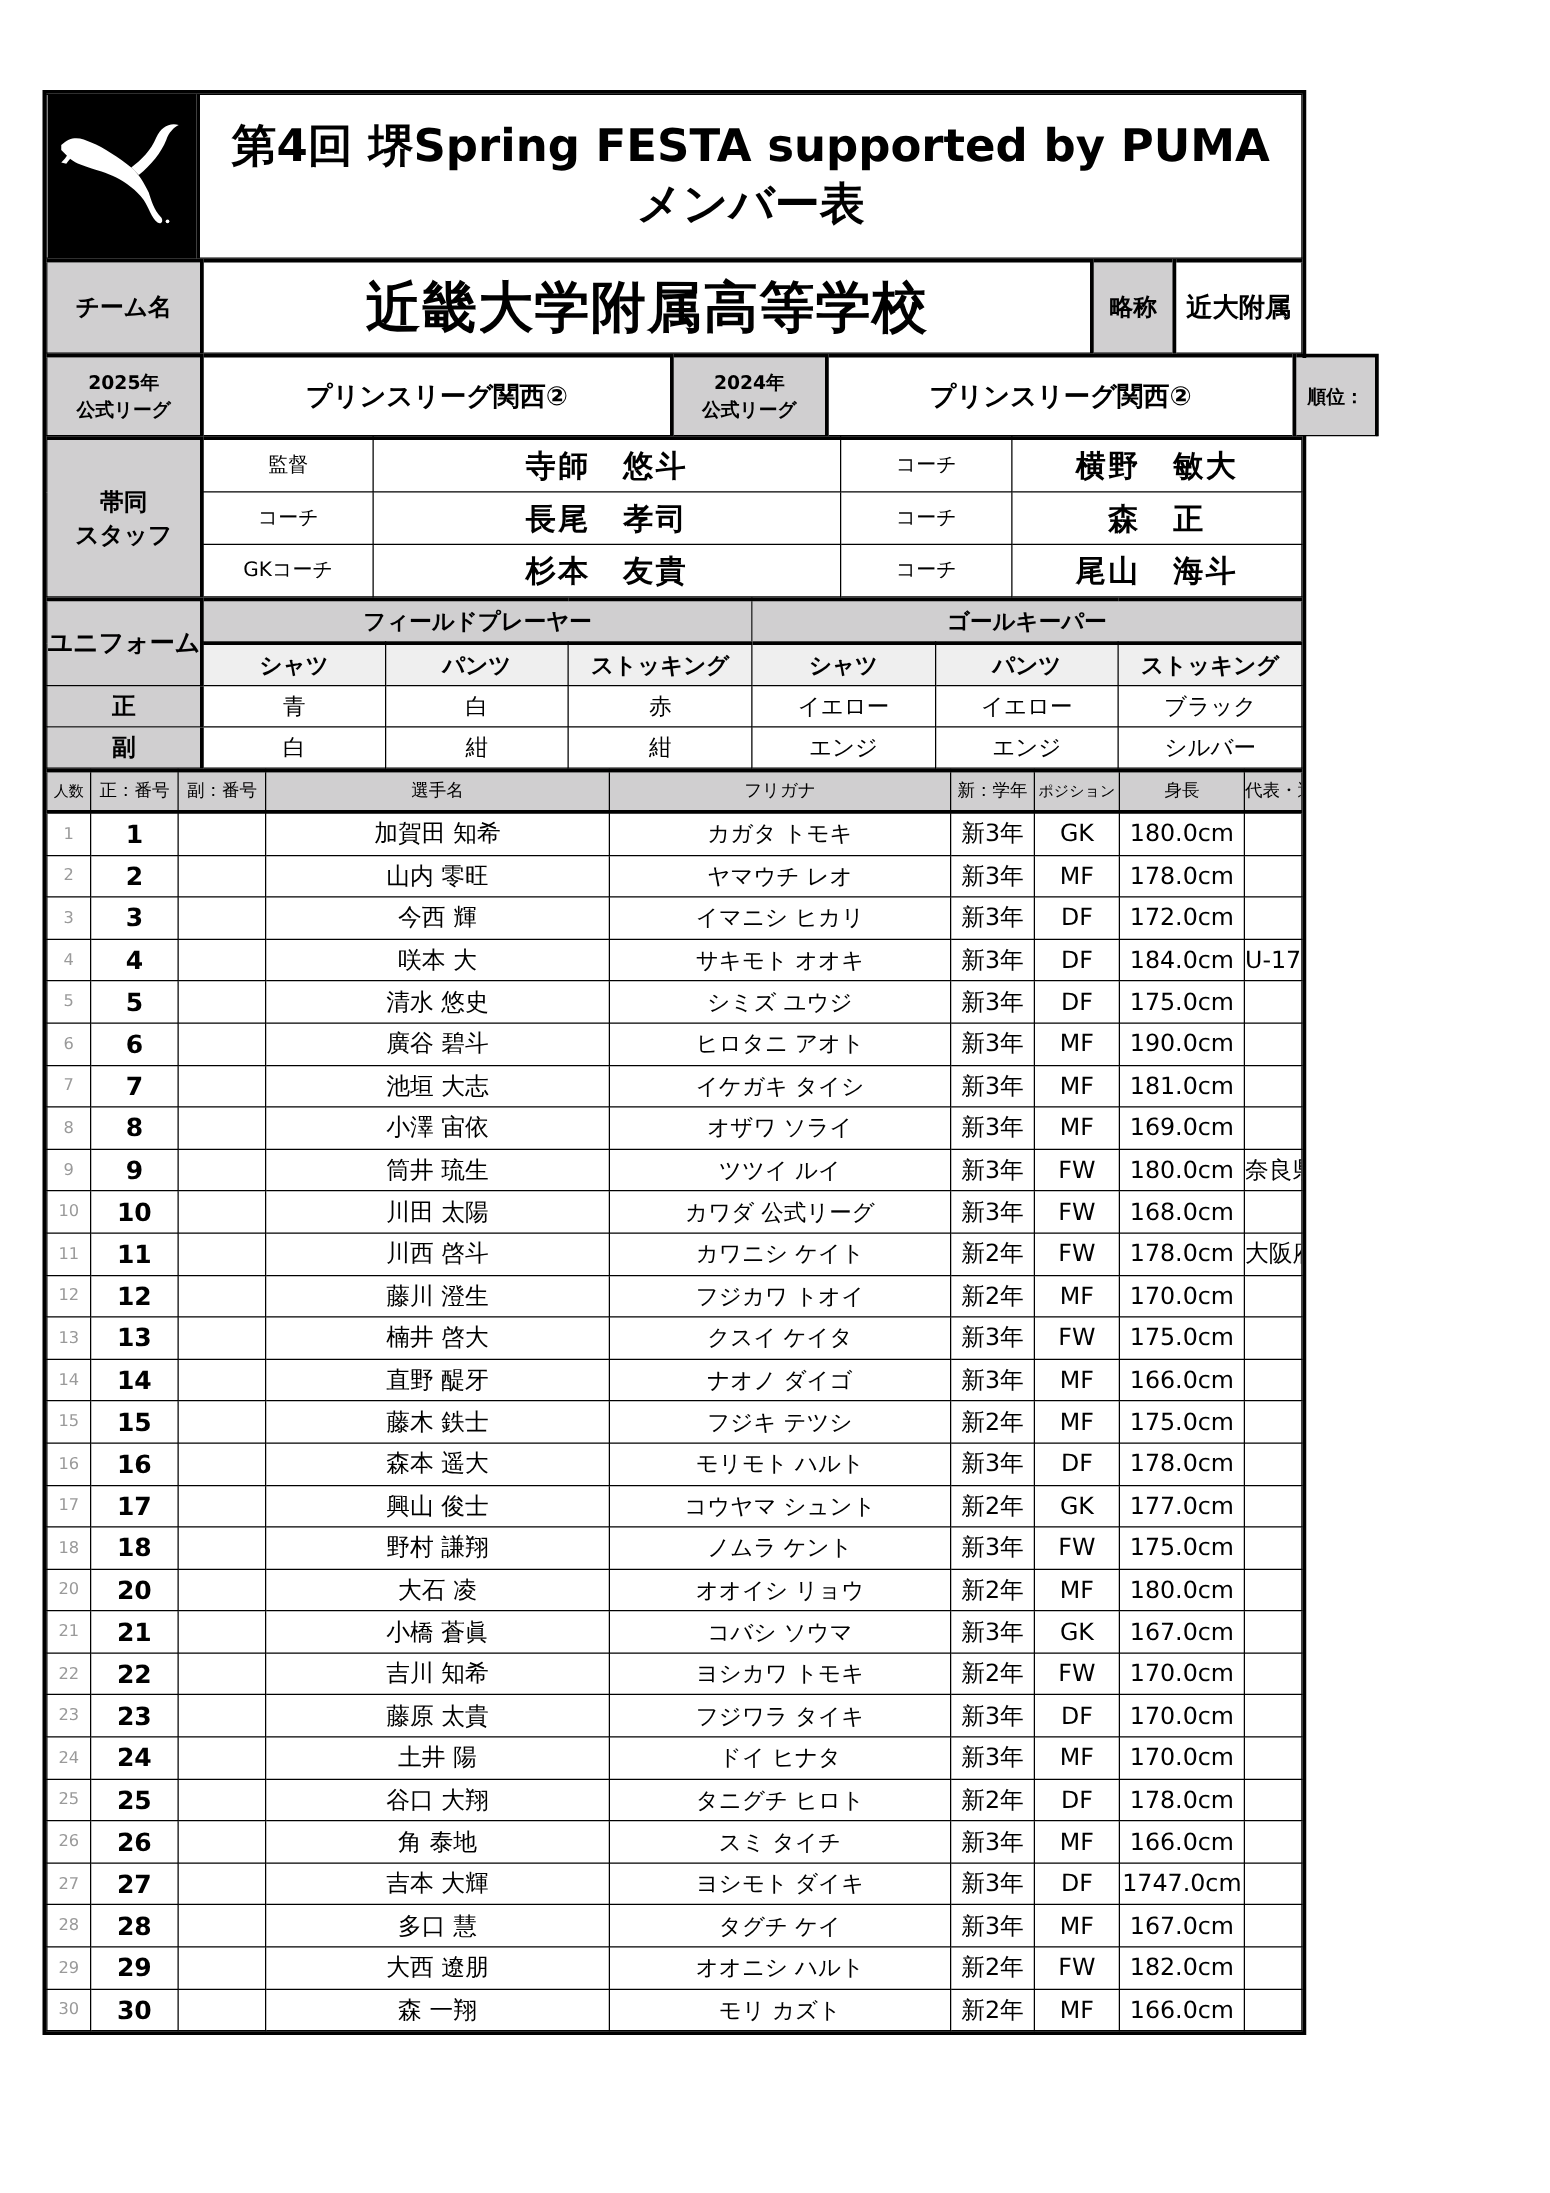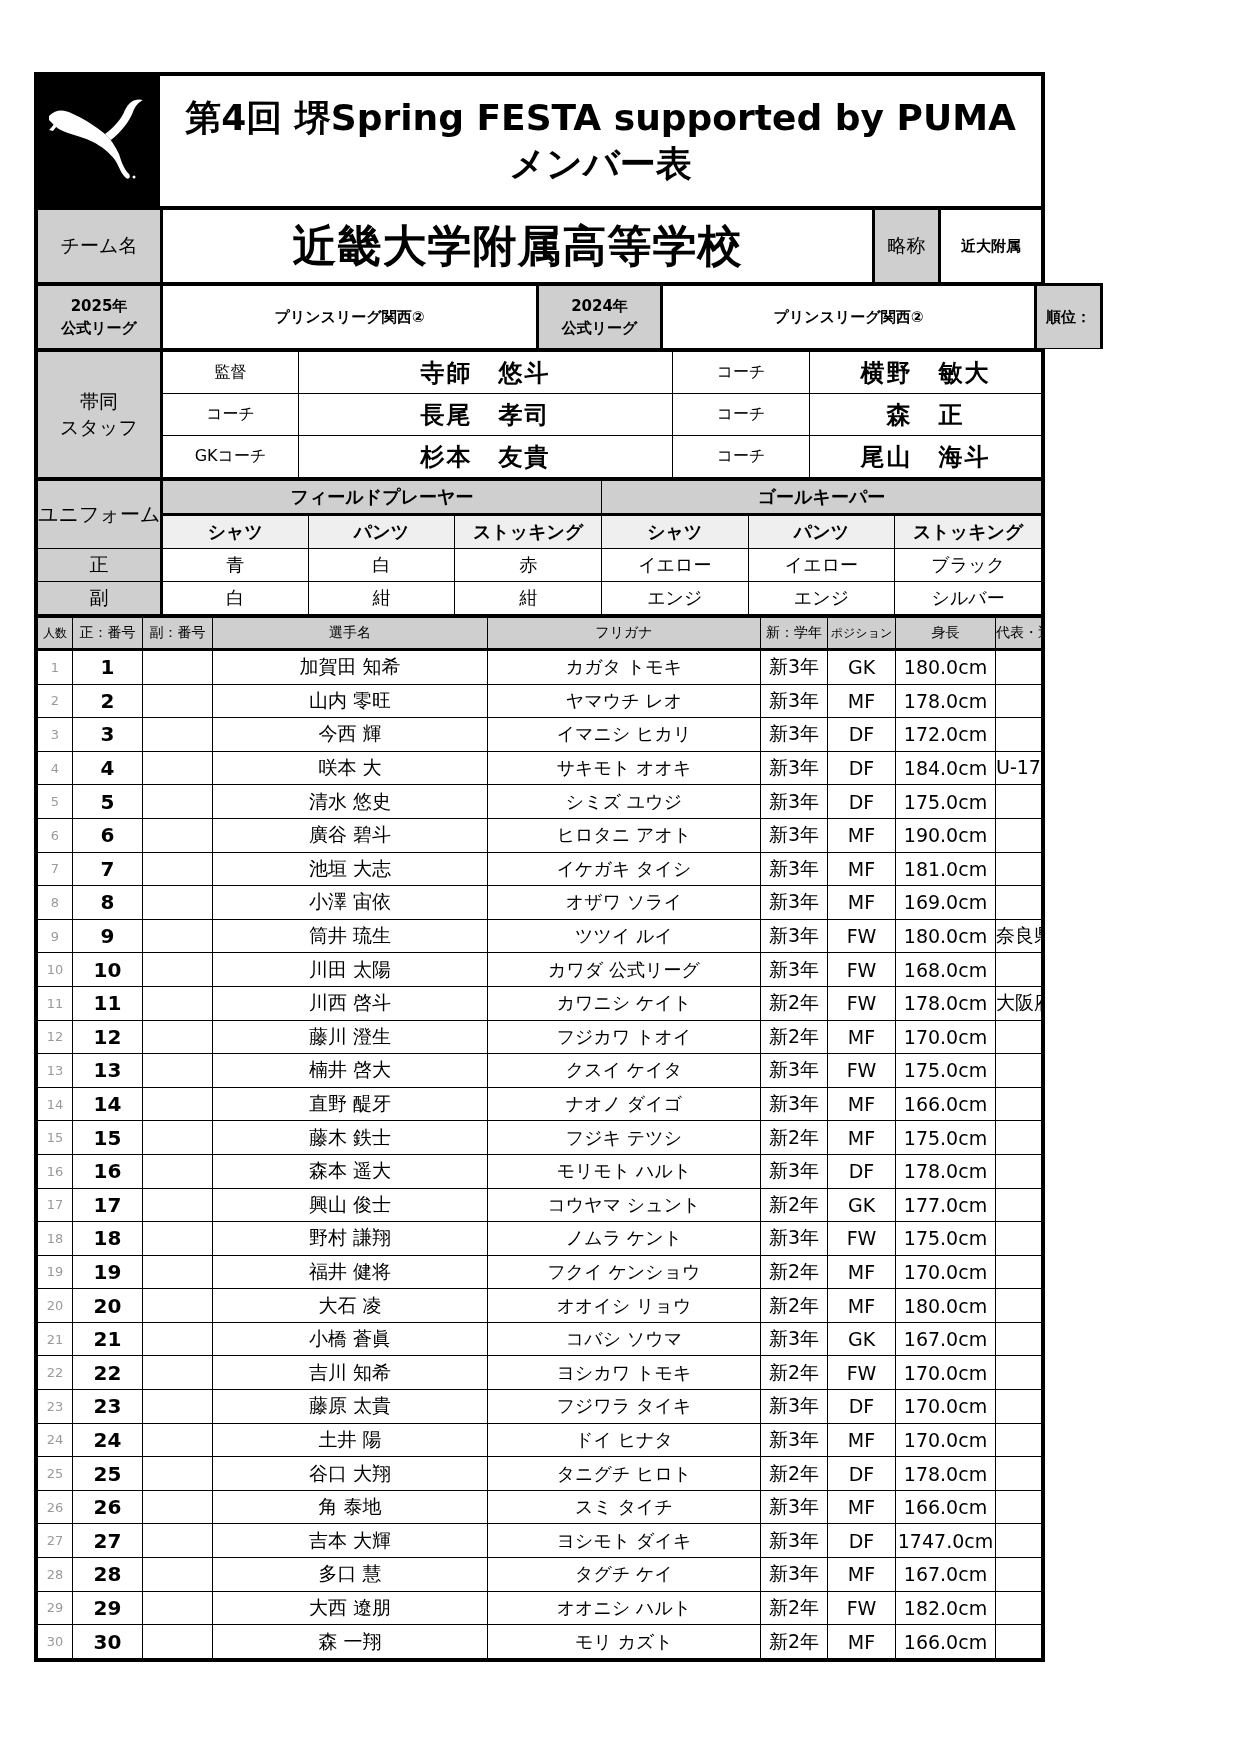--- a/index.html
+++ b/index.html
@@ -11,23 +11,23 @@
   .lgray { background:#efefef; }
   .thick-b { border-bottom:3px solid #000;margin-top:24px; }
   .thick-r { border-right:3px solid #000; }
   .thick-t { border-top:3px solid #000; }
 
   
   .logo-cell { background:#000; width:136px; height:130px; border-right:3px solid #000; }
   .title-cell { font-weight:bold; font-size:36px; line-height:46px; }
   .team-row td { height:72px; }
   .team-name { font-size:44px; font-weight:bold; letter-spacing:1px; }
-  .label { font-size:19px; font-weight:normal; }
+  .label { font-size:19px; font-weight:bold; }
   .small-label { font-size:15px; font-weight:bold; line-height:22px; }
-  .league { font-size:15px; font-weight:bold; }
+  .league { font-size:21px; font-weight:bold; }
   .staff-row td { height:41px; }
   .staff-role { font-size:16px; }
   .staff-name { font-size:24px; font-weight:bold; letter-spacing:2px; }
   .uni-row td { height:32px; }
   .uni-head { font-size:18px; font-weight:bold; }
   .uni-val { font-size:18px; }
 
   
   .ph td { height:30px; font-size:14px; font-weight:normal; }
   .ph .tiny { font-size:12px; }
@@ -405,31 +405,20 @@
           <td class="num">18</td>
           <td></td>
           <td>野村 謙翔</td>
           <td class="kana">ノムラ ケント</td>
           <td>新3年</td>
           <td>FW</td>
           <td>175.0cm</td>
           <td></td>
         </tr>
         <tr class="pr">
-          <td class="idx">19</td>
-          <td class="num">19</td>
-          <td></td>
-          <td>福井 健将</td>
-          <td class="kana">フクイ ケンショウ</td>
-          <td>新2年</td>
-          <td>MF</td>
-          <td>170.0cm</td>
-          <td></td>
-        </tr>
-        <tr class="pr">
           <td class="idx">20</td>
           <td class="num">20</td>
           <td></td>
           <td>大石 凌</td>
           <td class="kana">オオイシ リョウ</td>
           <td>新2年</td>
           <td>MF</td>
           <td>180.0cm</td>
           <td></td>
         </tr>

